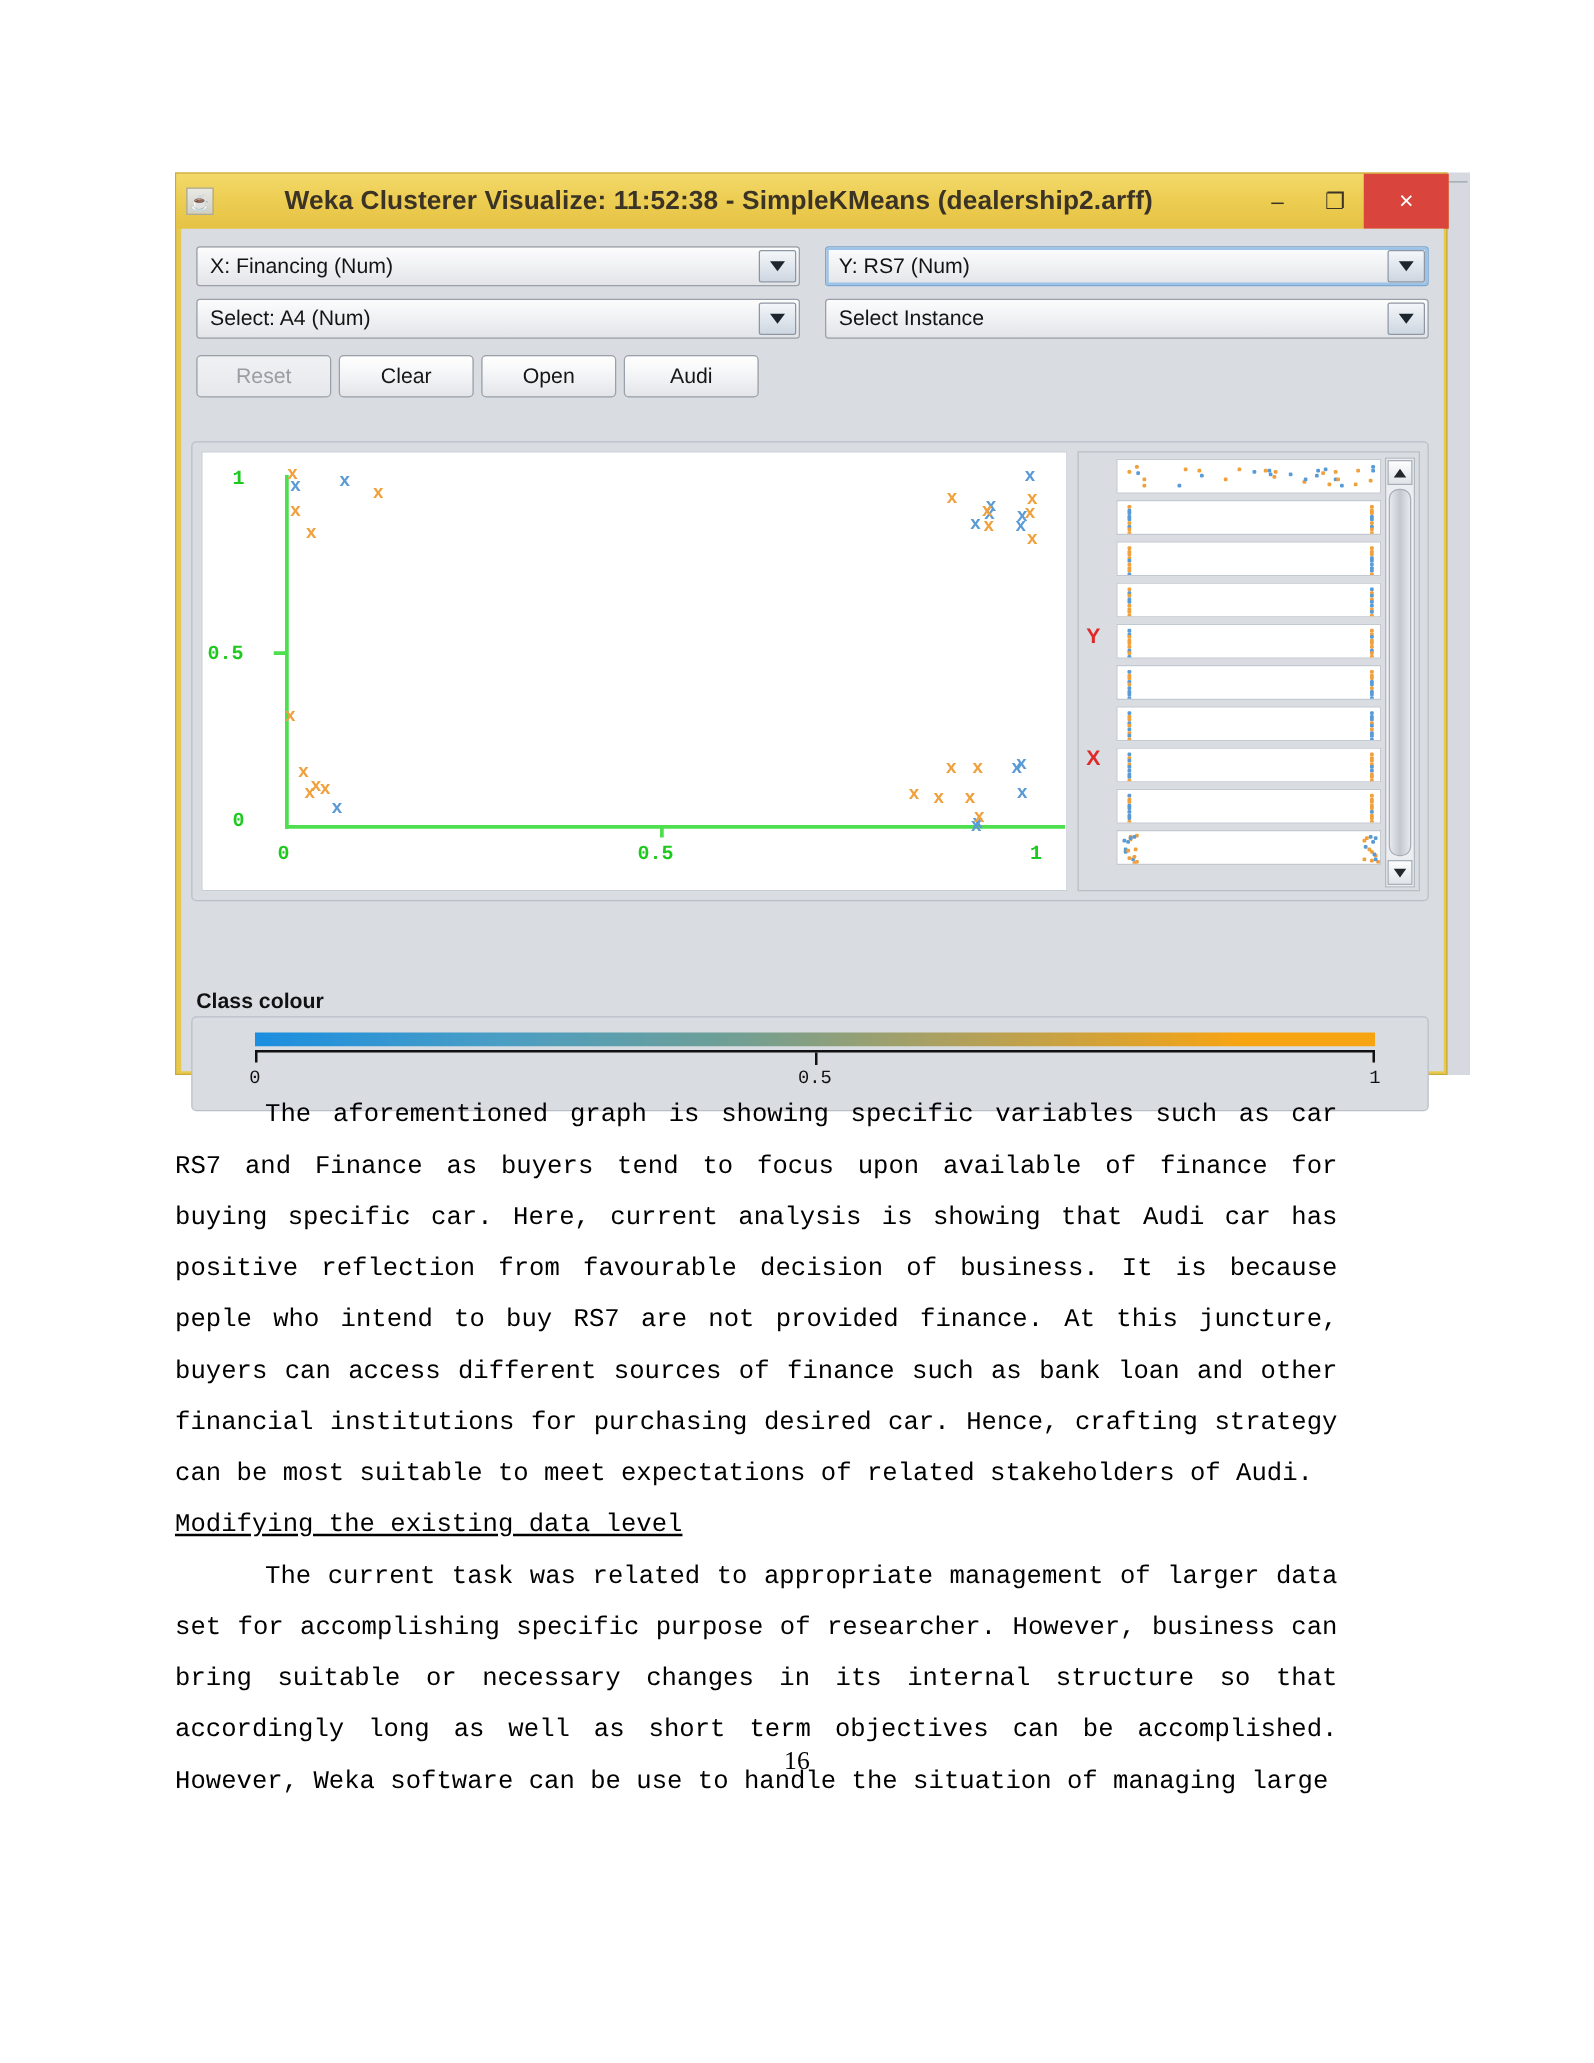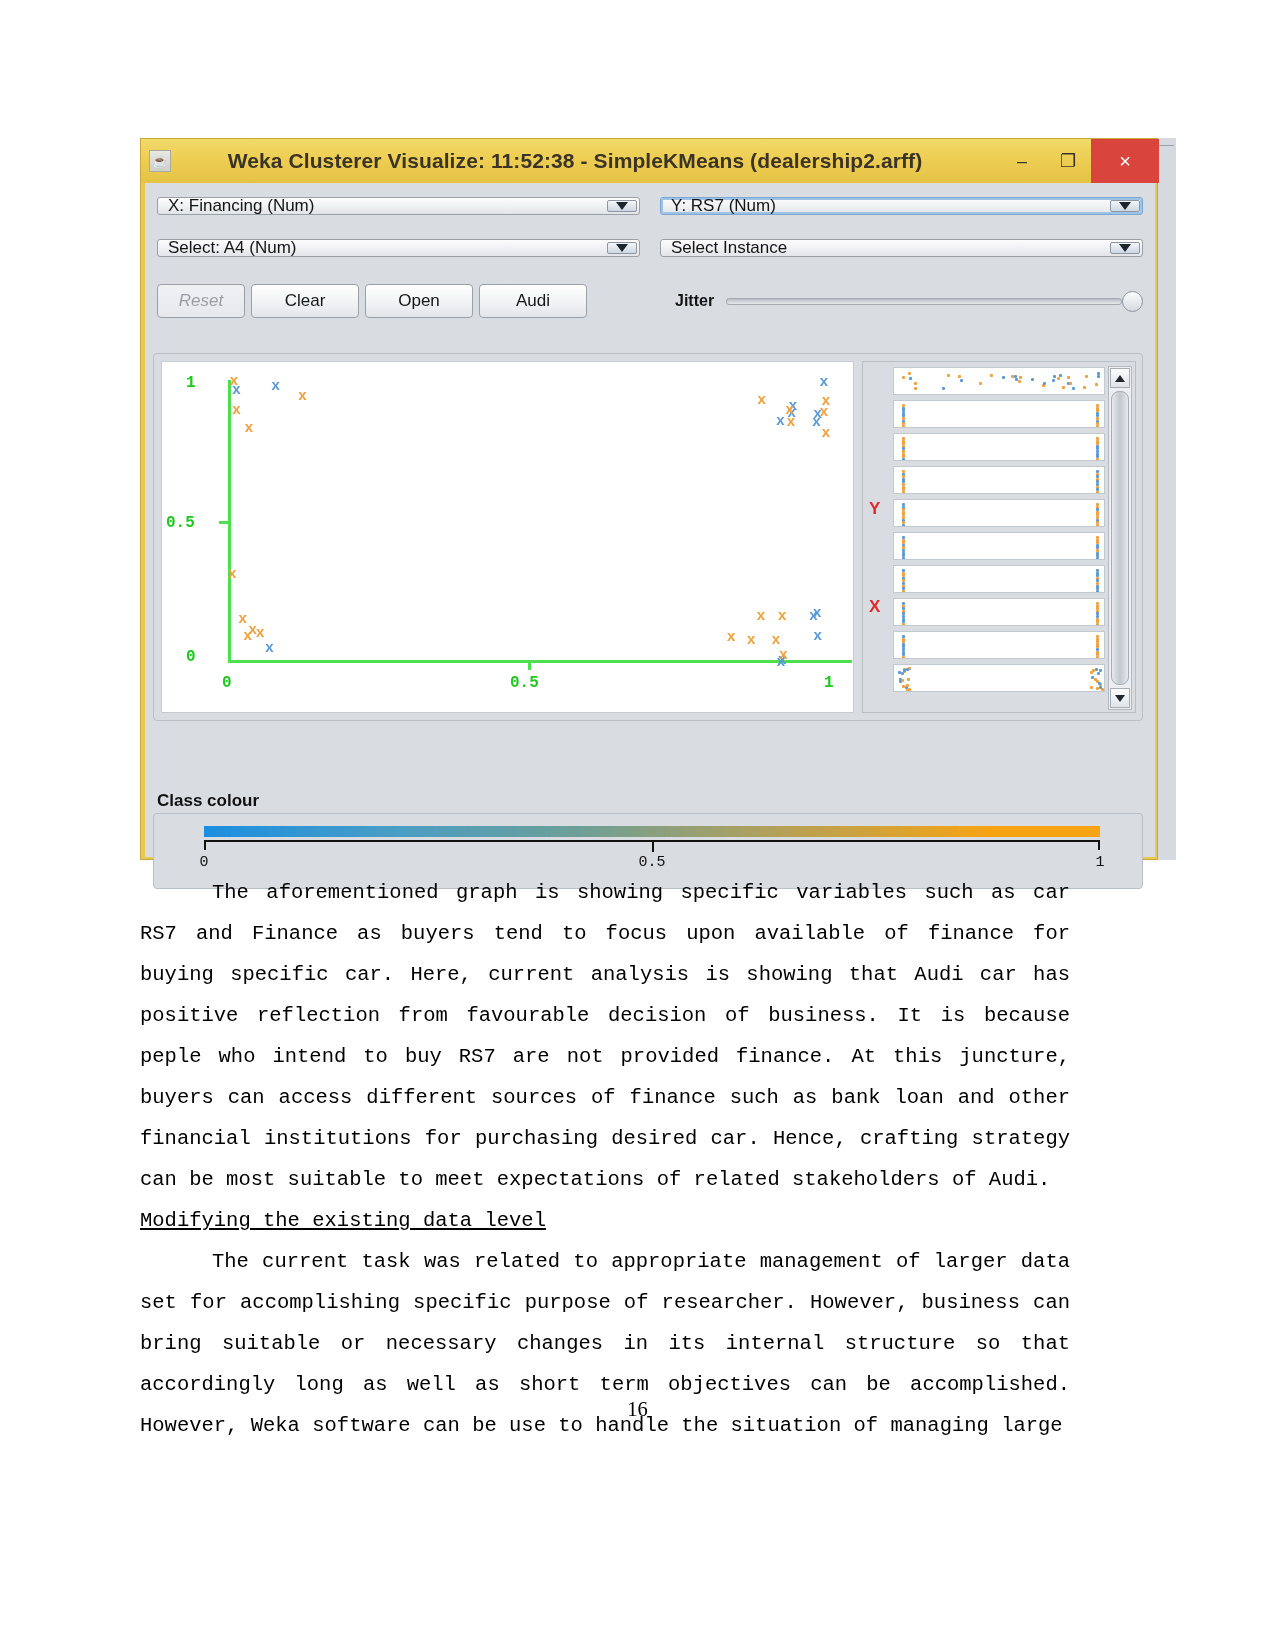--- a/index.html
+++ b/index.html
@@ -67,21 +67,21 @@
   .win-body{
     position:absolute;left:4px;top:44px;
     width:1010px;height:674px;
     background:#d9dde2;
     box-sizing:border-box;
   }
 
   
   .ctl-row{position:absolute;left:12px;width:986px;height:36px;display:flex;}
   .combo{
-    height:18px;box-sizing:border-box;
+    height:32px;box-sizing:border-box;
     background:linear-gradient(to bottom,#fcfcfd 0%,#f0f1f3 50%,#e2e4e8 100%);
     border:1px solid #9aa0a8;border-radius:3px;
     display:flex;align-items:center;
     position:relative;
   }
   .combo.focused{ box-shadow:0 0 0 2px #9dc3e6 inset; border-color:#7ba7d1; }
   .combo-label{
     padding-left:10px;font-size:17px;color:#141414;
     font-family:"Liberation Sans", sans-serif;
     white-space:nowrap;overflow:hidden;
@@ -293,35 +293,29 @@
         <span class="combo-arrow"></span>
       </div>
       <div style="width:20px;"></div>
       <div class="combo" style="width:483px;">
         <span class="combo-label">Select Instance</span>
         <span class="combo-arrow"></span>
       </div>
     </div>
 
     <div class="ctl-row" style="top:99px;height:38px;align-items:center;">
-      <div class="btn disabled" style="width:88px;font-style:italic;">Reset</div>
+      <div class="btn disabled" style="width:108px;">Reset</div>
       <div style="width:6px;"></div>
       <div class="btn" style="width:108px;">Clear</div>
       <div style="width:6px;"></div>
       <div class="btn" style="width:108px;">Open</div>
       <div style="width:6px;"></div>
       <div class="btn" style="width:108px;">Audi</div>
 
       <div style="width:88px;"></div>
-      <div style="display:flex;align-items:center;flex:1;">
-        <span class="jitter-label">Jitter</span>
-        <span style="width:12px;"></span>
-        <span class="jitter-track" style="flex:1;"></span>
-        <span class="jitter-knob"></span>
-      </div>
     </div>
 
     <div class="plot-title">Plot: dealership2.arff_clustered</div>
 
     <div id="plot-panel" style="top:170px;">
 
       <div id="plot-canvas">
 
         <div class="axis-line" style="left:66px;top:18px;width:3px;height:283px;"></div>
         <div class="axis-line" style="left:66px;top:298px;width:624px;height:3px;"></div>

